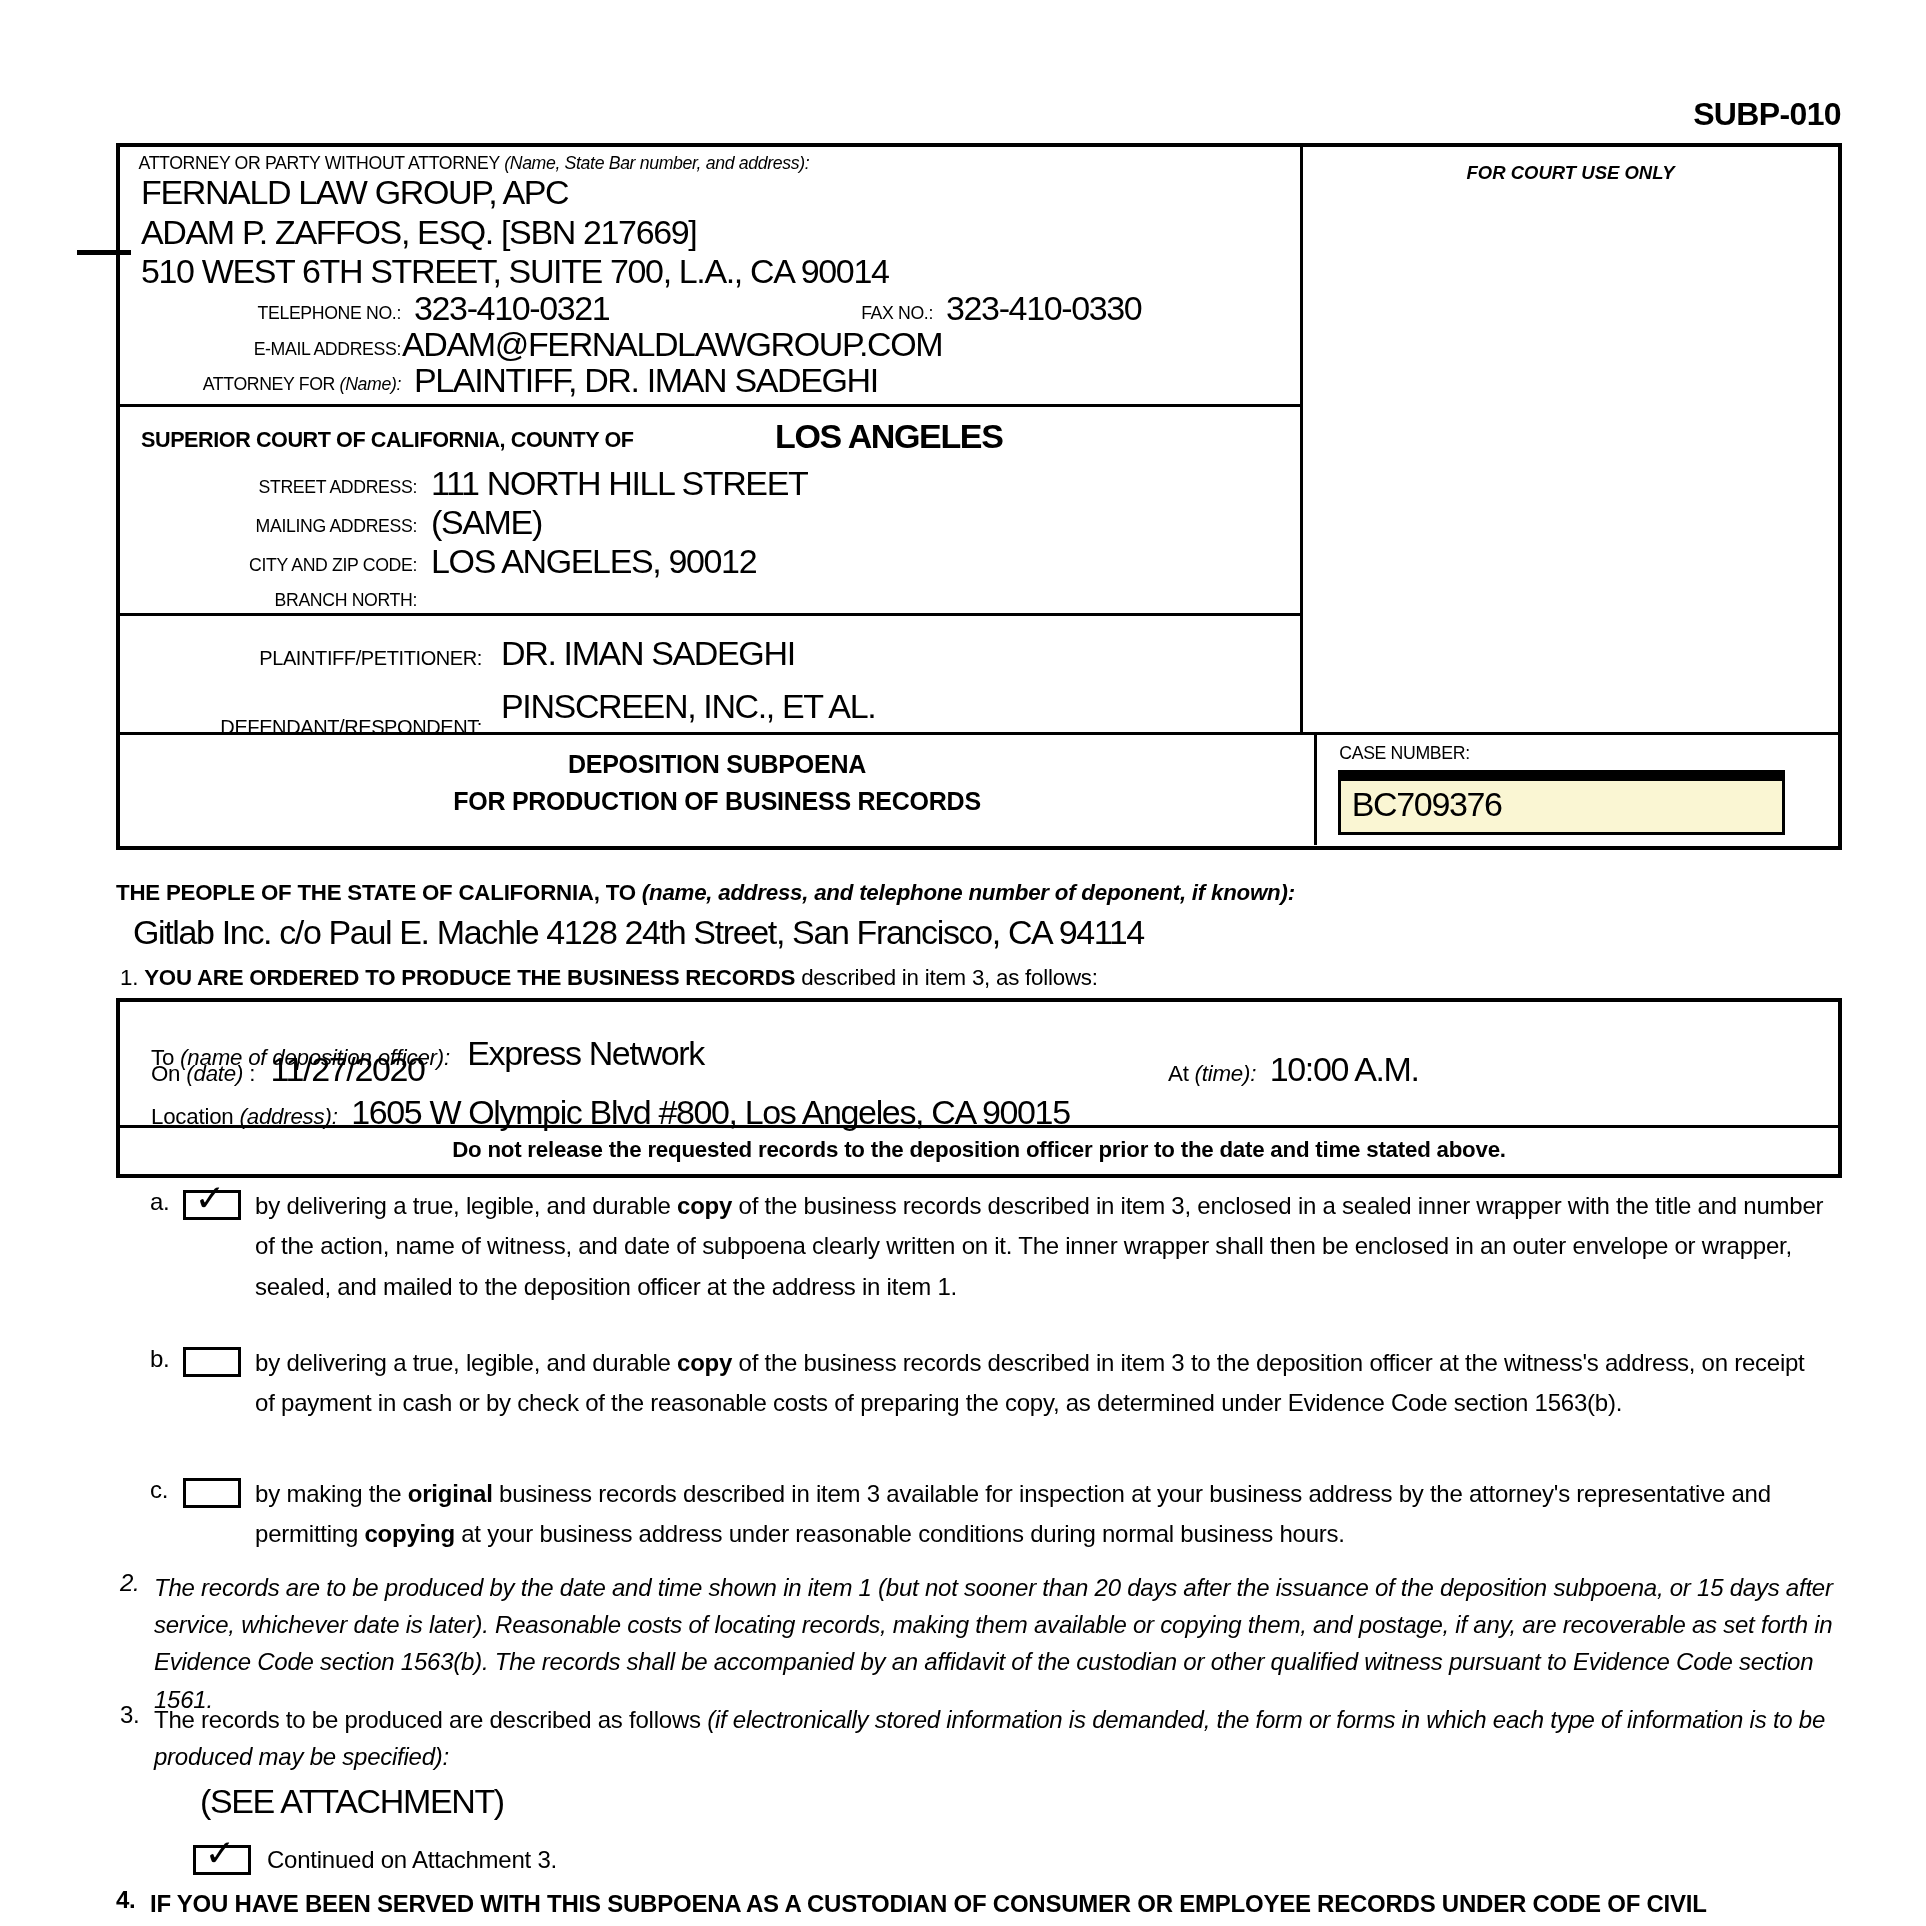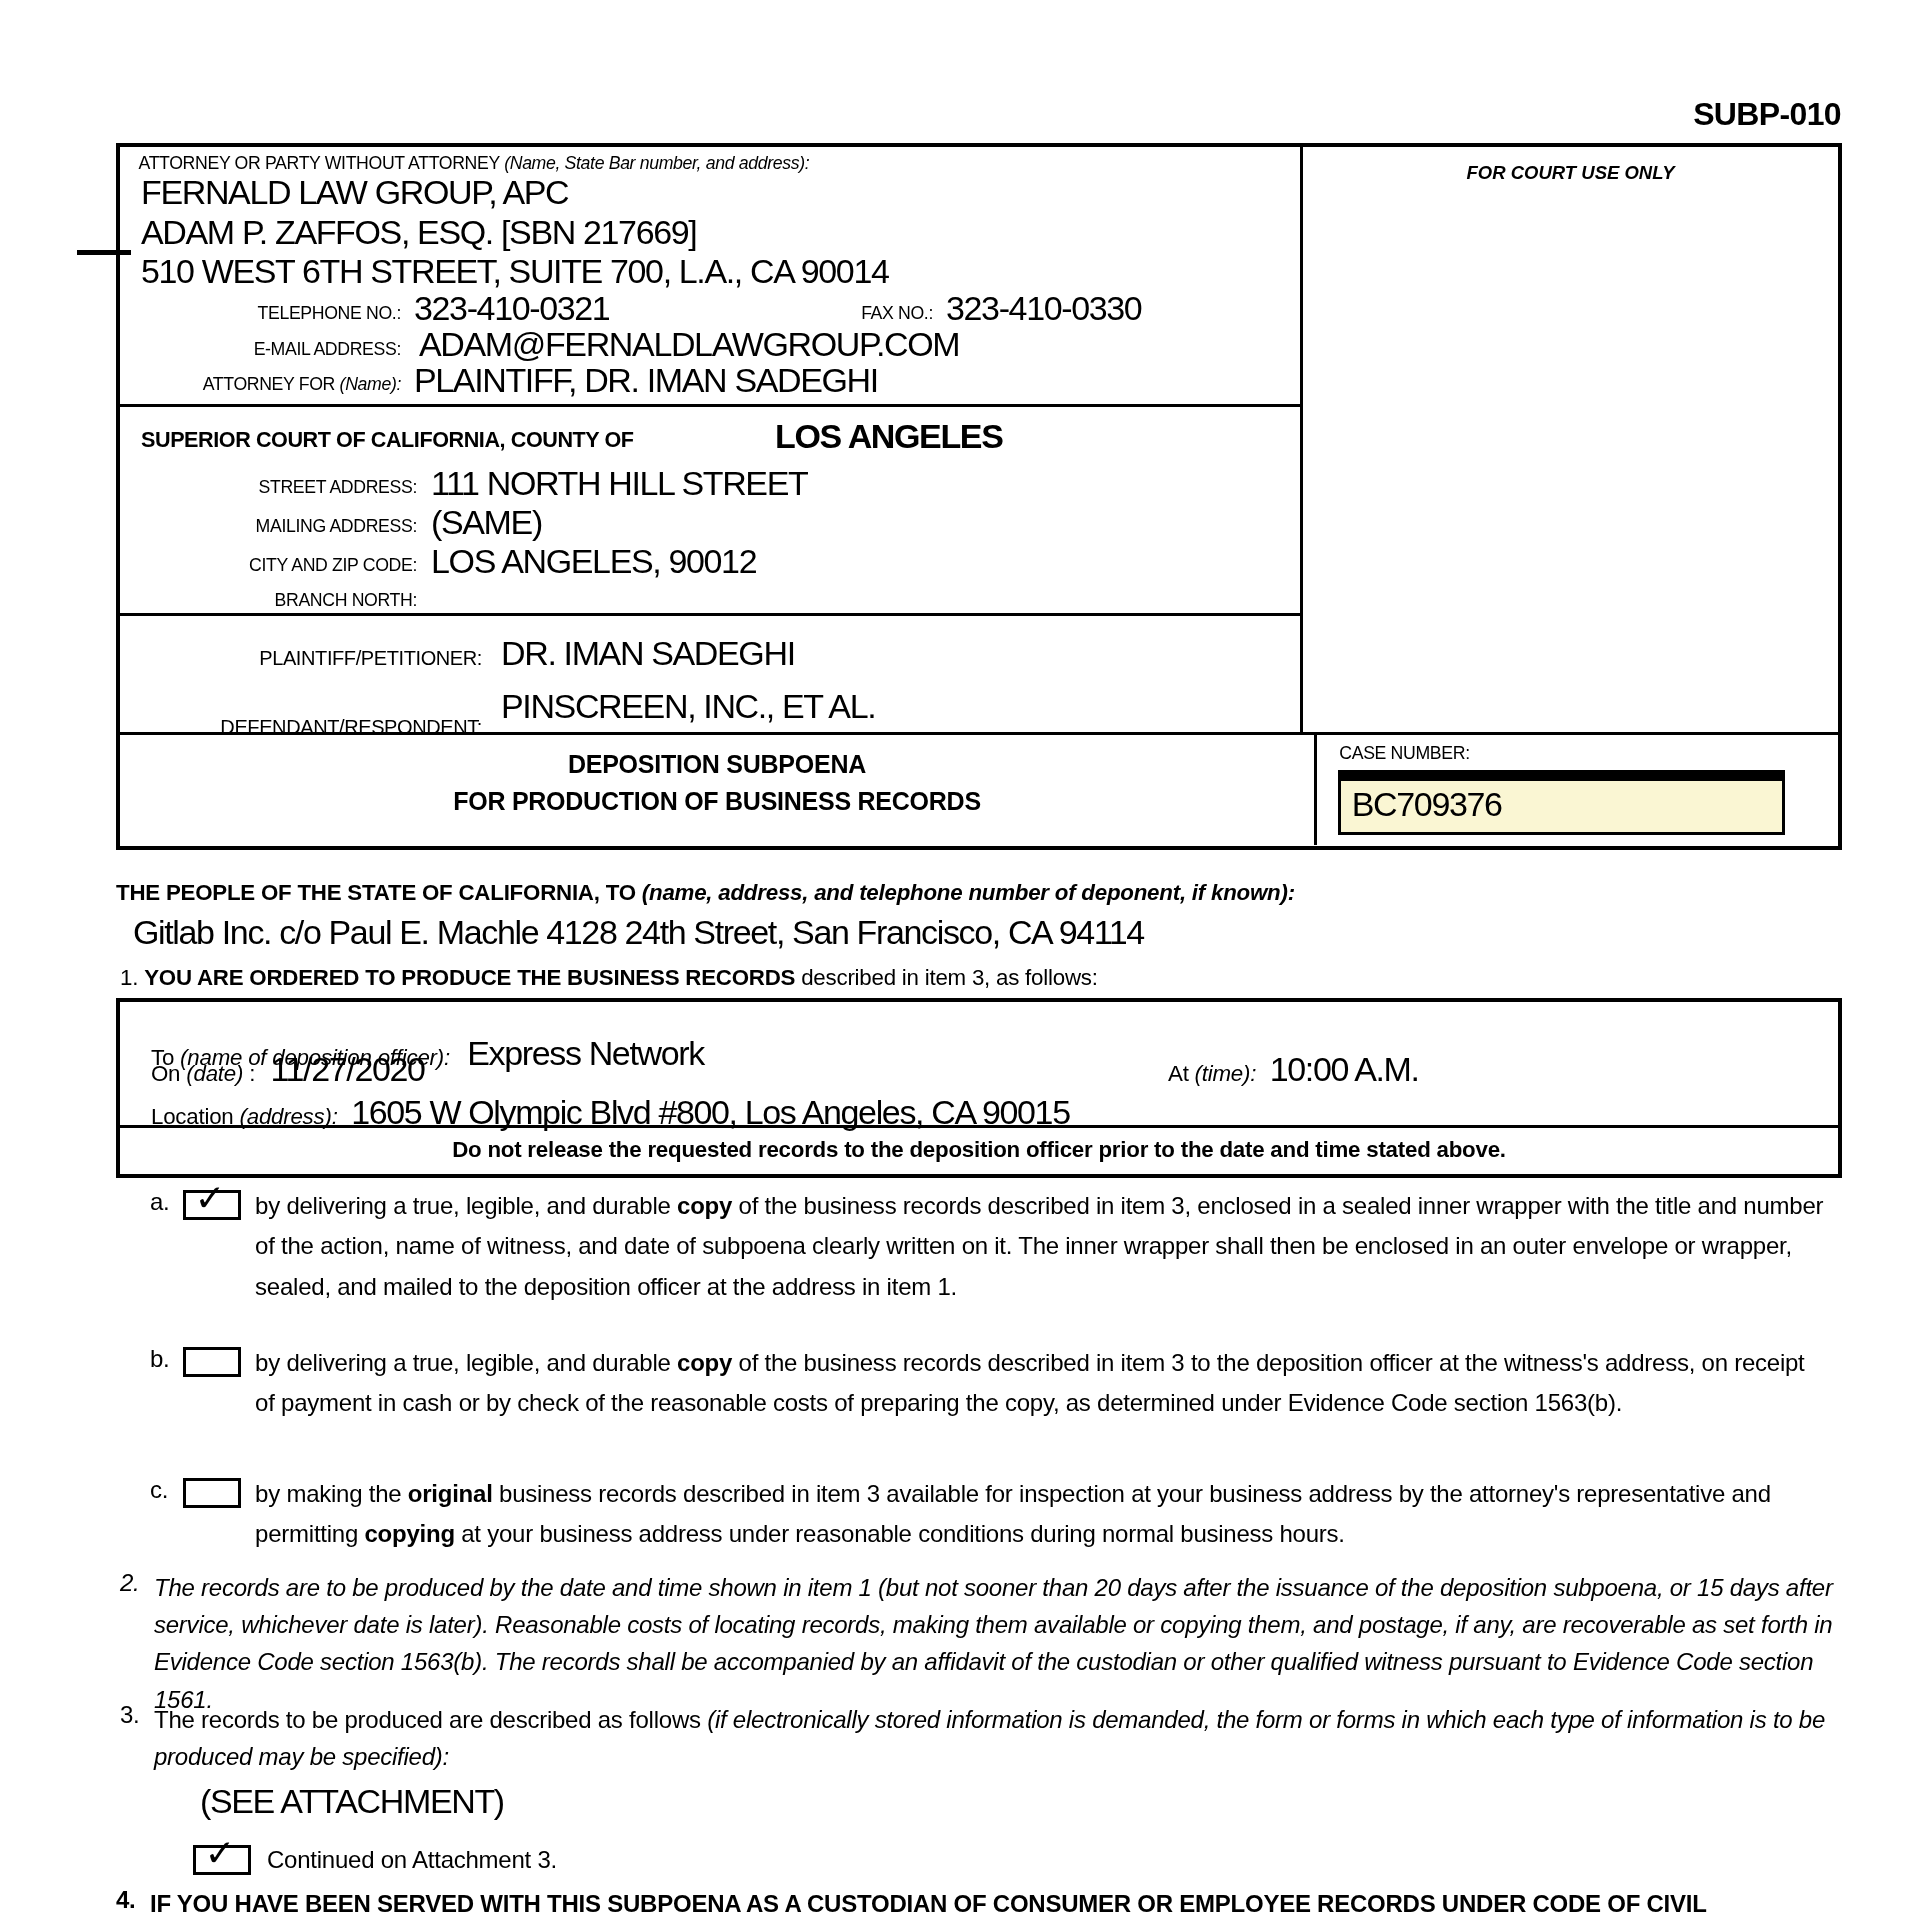--- a/index.html
+++ b/index.html
@@ -76,21 +76,21 @@
           <div class="abs val" style="left:21px;top:27px;">FERNALD LAW GROUP, APC</div>
           <div class="abs val" style="left:21px;top:67px;">ADAM P. ZAFFOS, ESQ. [SBN 217669]</div>
           <div class="abs val" style="left:21px;top:106px;">510 WEST 6TH STREET, SUITE 700, L.A., CA 90014</div>
 
           <div class="abs lbl rt" style="left:0;top:156px;width:281px;">TELEPHONE NO.:</div>
           <div class="abs val" style="left:294px;top:143px;">323-410-0321</div>
           <div class="abs lbl rt" style="left:713px;top:156px;width:100px;">FAX NO.:</div>
           <div class="abs val" style="left:826px;top:143px;">323-410-0330</div>
 
           <div class="abs lbl rt" style="left:0;top:192px;width:281px;">E-MAIL ADDRESS:</div>
-          <div class="abs val" style="left:299px;top:179px;">ADAM@FERNALDLAWGROUP.COM</div>
+          <div class="abs val" style="left:282px;top:179px;">ADAM@FERNALDLAWGROUP.COM</div>
 
           <div class="abs lbl rt" style="left:0;top:227px;width:281px;"><span>ATTORNEY FOR </span><span class="i">(Name):</span></div>
           <div class="abs val" style="left:294px;top:215px;">PLAINTIFF, DR. IMAN SADEGHI</div>
         </div>
 
         <div class="row-court">
           <div class="abs lbl56" style="left:21px;top:20px;">SUPERIOR COURT OF CALIFORNIA, COUNTY OF</div>
           <div class="abs val" style="left:655px;top:10.8px;font-weight:bold;">LOS ANGELES</div>
 
           <div class="abs lbl rt" style="left:0;top:70px;width:297px;">STREET ADDRESS:</div>

